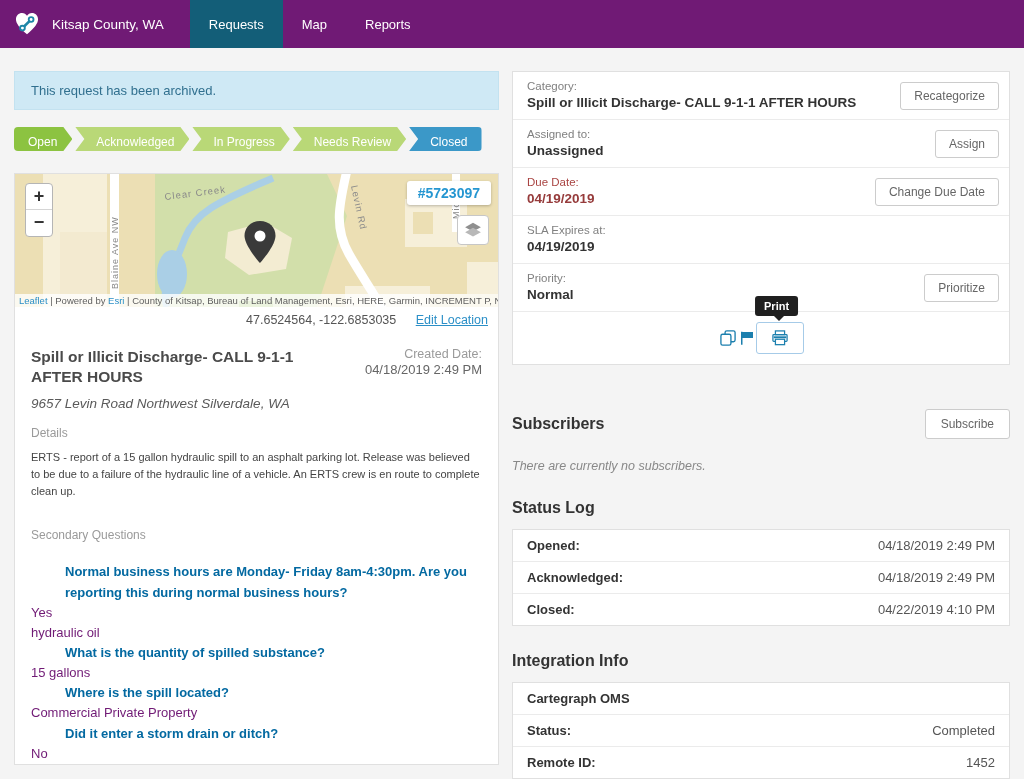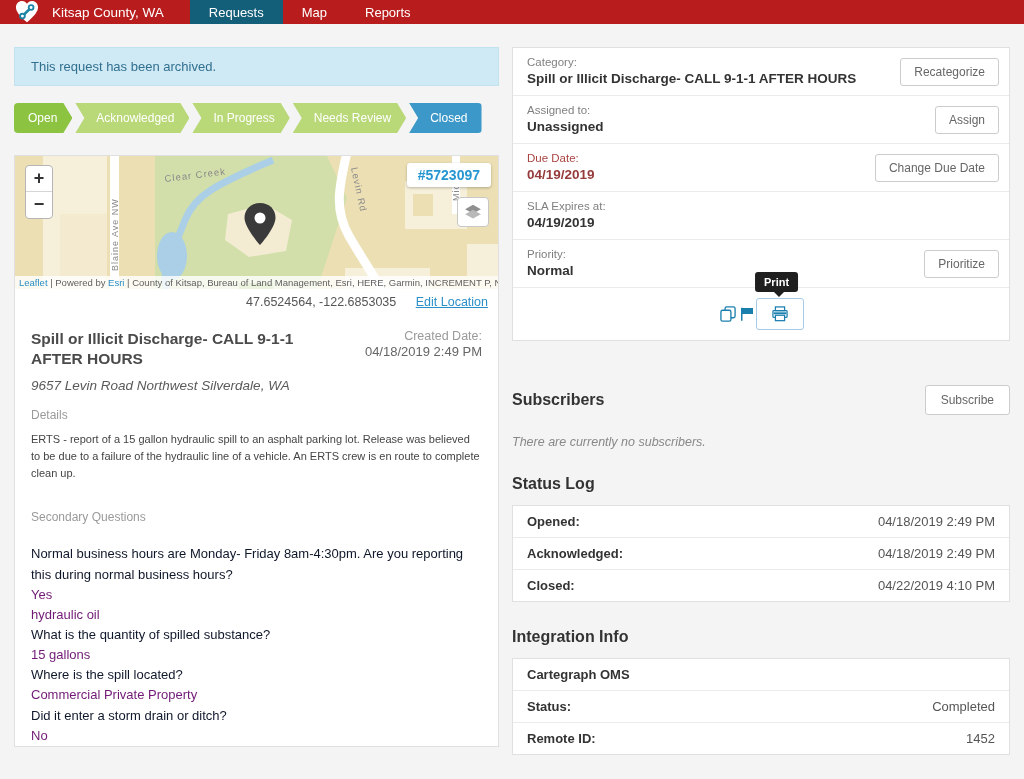--- a/index.html
+++ b/index.html
@@ -1,37 +1,37 @@
 <!DOCTYPE html>
 <html><head>
 <meta charset="utf-8">
 <style>
   * { margin:0; padding:0; box-sizing:border-box; }
   html,body { width:1024px; height:779px; overflow:hidden; background:#f4f4f4;
     font-family:"Liberation Sans", sans-serif; color:#444; }
 
   
-  .nav { height:24px; background:#b91c1c; display:flex; align-items:stretch; }
+  .nav { height:48px; background:#701a75; display:flex; align-items:stretch; }
   .nav-logo { display:flex; align-items:center; padding:0 12px 0 14px; }
   .nav-brand { color:#fff; font-size:13.5px; display:flex; align-items:center; padding-right:26px; }
   .nav-tab { color:#fff; font-size:13px; display:flex; align-items:center; padding:0 19px; cursor:pointer; }
   .nav-tab.active { background:#135e78; }
 
   
   .main { display:flex; gap:13px; padding:23px 14px 0 14px; }
   .col-left { width:485px; flex:none; }
   .col-right { width:498px; flex:none; }
 
   
   .banner { background:#cfe9f5; border:1px solid #c3e2f0; color:#31708f;
     font-size:13px; padding:11px 16px; }
 
   
   .pipeline { display:flex; gap:3px; margin-top:17px; }
-  .stage { height:30px; line-height:30px; color:#fff; font-size:12px; padding:0 15px 0 21px;
+  .stage { height:24px; line-height:30px; color:#fff; font-size:12px; padding:0 15px 0 21px;
     background:#b9d877; clip-path:polygon(0 0, calc(100% - 9px) 0, 100% 50%, calc(100% - 9px) 100%, 0 100%, 9px 50%);
     cursor:pointer; white-space:nowrap; }
   .stage.first { background:#8cc341; padding-left:14px; border-radius:4px 0 0 4px;
     clip-path:polygon(0 0, calc(100% - 9px) 0, 100% 50%, calc(100% - 9px) 100%, 0 100%); }
   .stage.last { background:#3b98c8; padding-right:14px; border-radius:0 4px 4px 0;
     clip-path:polygon(0 0, 100% 0, 100% 100%, 0 100%, 9px 50%); }
 
   
   .card { margin-top:22px; background:#fff; border:1px solid #e0e0e0; }
   .map { position:relative; height:133px; overflow:hidden; cursor:grab; }
@@ -55,21 +55,21 @@
   .head-row { display:flex; justify-content:space-between; }
   .req-title { width:300px; font-size:15.5px; font-weight:bold; color:#4a4a4a; line-height:1.3; }
   .created { text-align:right; }
   .created .lbl { font-size:12.5px; color:#9a9a9a; }
   .created .val { font-size:13px; color:#666; margin-top:1px; }
   .req-address { font-style:italic; font-size:13.5px; color:#5a5a5a; margin-top:9px; }
   .sec-label { font-size:12px; color:#9a9a9a; margin-top:15px; }
   .details-text { font-size:11px; color:#444; line-height:1.55; margin-top:9px; }
   .sec-label.sq { margin-top:28px; }
   .qa { margin-top:20px; font-size:13px; line-height:1.55; }
-  .qa .q { font-weight:normal; color:#0f172a; }
+  .qa .q { font-weight:bold; color:#0369a1;margin-left:34px; }
   .qa .a { color:#701a75; }
 
   
   .panel-box { background:#fff; border:1px solid #e0e0e0; }
   .p-row { position:relative; padding:8px 14px 9px 14px; border-bottom:1px solid #ebebeb; }
   .p-row:last-child { border-bottom:none; }
   .p-row .lbl { font-size:11.5px; color:#808080; }
   .p-row .val { font-size:13.5px; font-weight:bold; color:#333; margin-top:3px; }
   .p-row.red .lbl { color:#a94442; }
   .p-row.red .val { color:#963b3b; }

